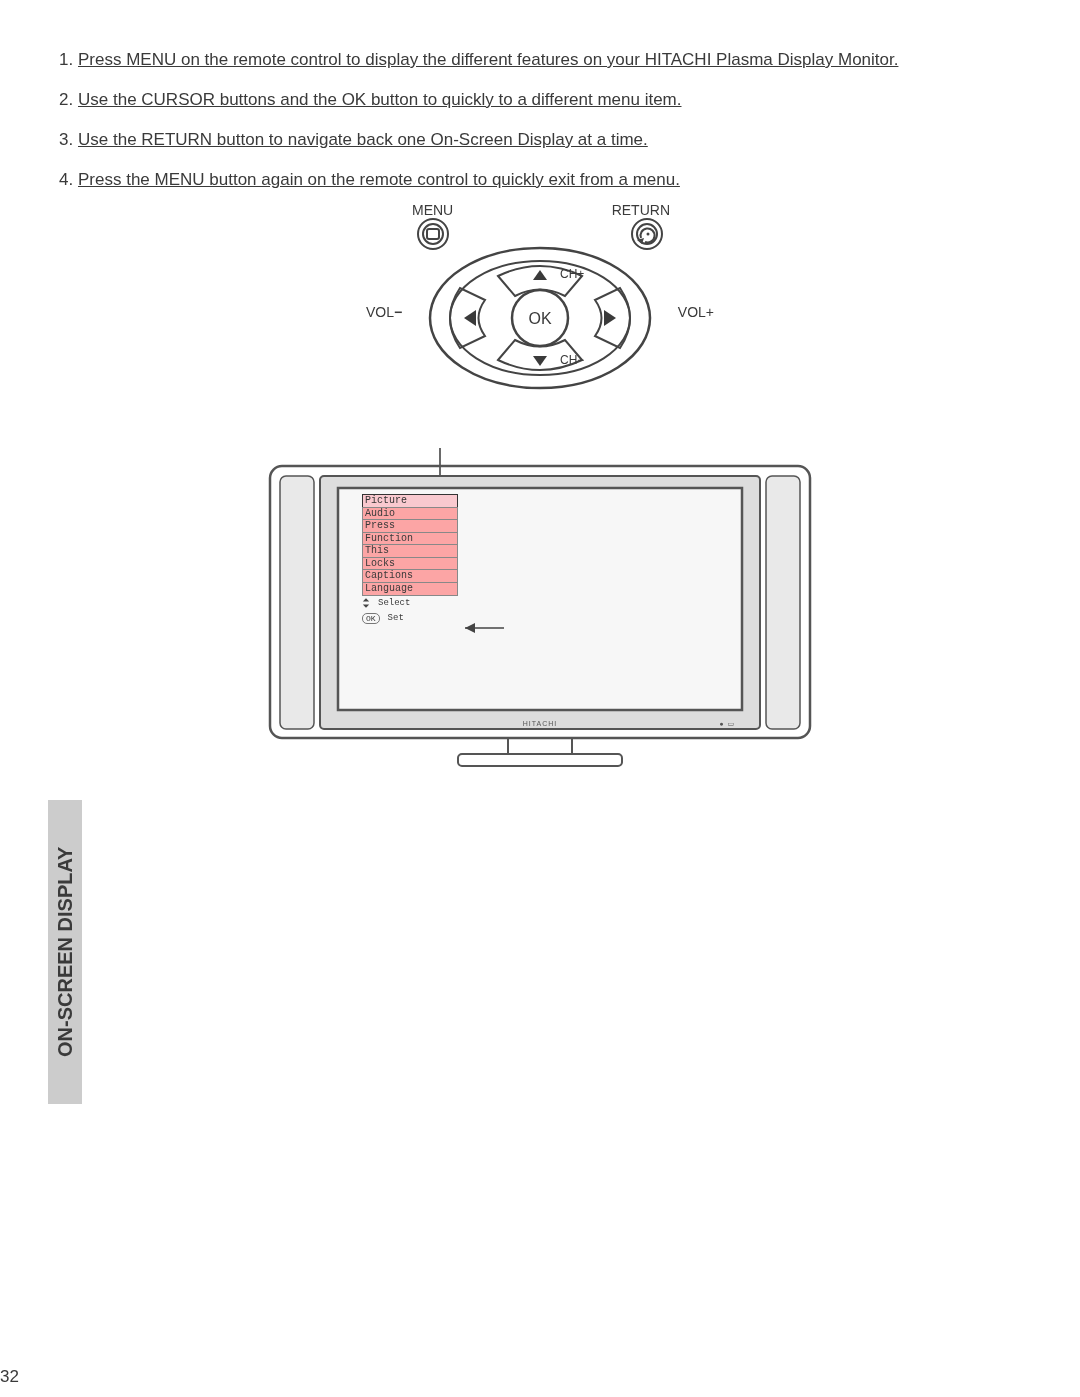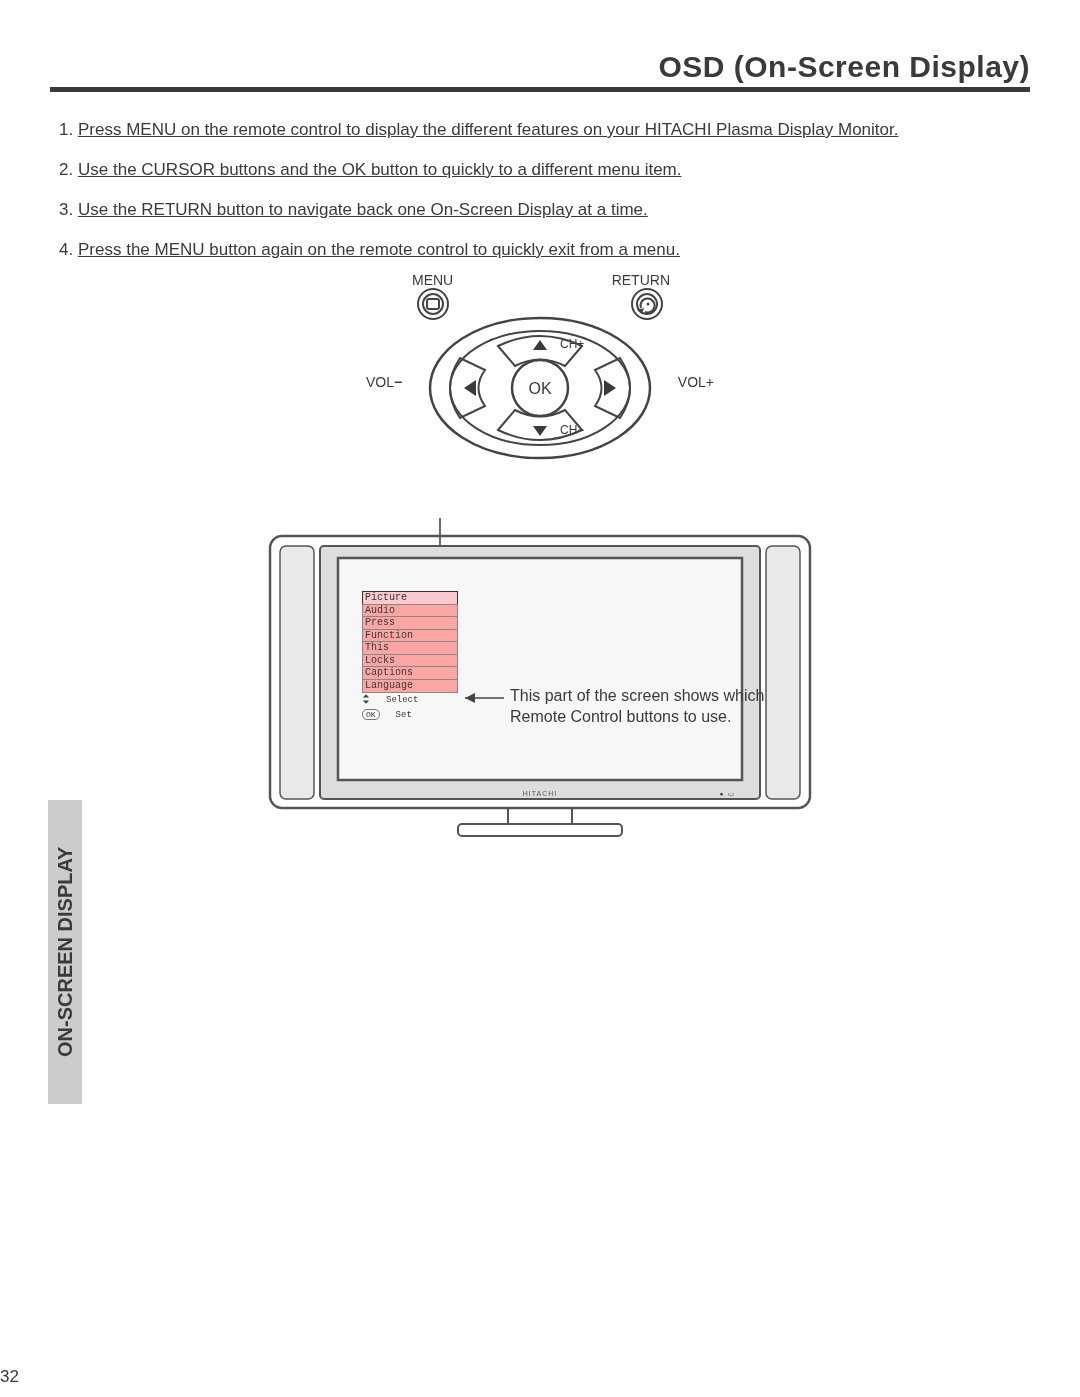--- a/index.html
+++ b/index.html
@@ -103,28 +103,28 @@
     font-size: 10px;
   }
   .osd-item {
     border: 1.5px solid #888;
     padding: 0 2px;
     line-height: 12px;
     height: 12px;
     background: #fca5a5;
     margin-bottom: -1.5px;
   }
-  .osd-item.sel { background: #f9c9cf; color: #333; border-color:#333;margin-top:27px;}
+  .osd-item.sel { background: #f9c9cf; color: #333; border-color:#333;}
   .osd-hint {
     font-size: 9px;
     line-height: 12px;
     margin-top: 3px;
     display: flex;
-    align-items: flex-start;
-    gap: 16px;
+    align-items: center;
+    gap: 8px;
   }
   .osd-hint .arrows svg { width: 8px; height: 10px; }
   .okbox {
     border: 1px solid #777;
     border-radius: 5px;
     padding: 0 3px;
     font-size: 8px;
     display: inline-block;
     line-height: 9px;
   }
@@ -143,21 +143,20 @@
     top: 272px;
     font-size: 7px;
     color: #555;
     letter-spacing: 1px;
   }
 </style>
 </head>
 <body>
 
 <div class="page">
-  <div class="title">OSD (On-Screen Display)</div>
 
   <ol class="steps">
     <li>Press MENU on the remote control to display the different features on your HITACHI Plasma Display Monitor.</li>
     <li>Use the CURSOR buttons and the OK button to quickly to a different menu item.</li>
     <li>Use the RETURN button to navigate back one On-Screen Display at a time.</li>
     <li>Press the MENU button again on the remote control to quickly exit from a menu.</li>
   </ol>
 
   <div class="remote-wrap">
     <span class="rc-label rc-menu-lbl">MENU</span>
@@ -246,18 +245,17 @@
       </div>
       <div class="osd-hint">
         <span class="okbox">OK</span>
         <span>Set</span>
       </div>
     </div>
 
     <div class="tv-brand">HITACHI</div>
     <div class="tv-led">● ▭</div>
 
-    <div class="caption2" style="left:250px; top:168px;">This part of the screen shows which Remote Control buttons to use.</div>
   </div>
 </div>
 
 <div class="side-tab">ON-SCREEN DISPLAY</div>
 <div class="page-num">32</div>
 
 </body></html>

